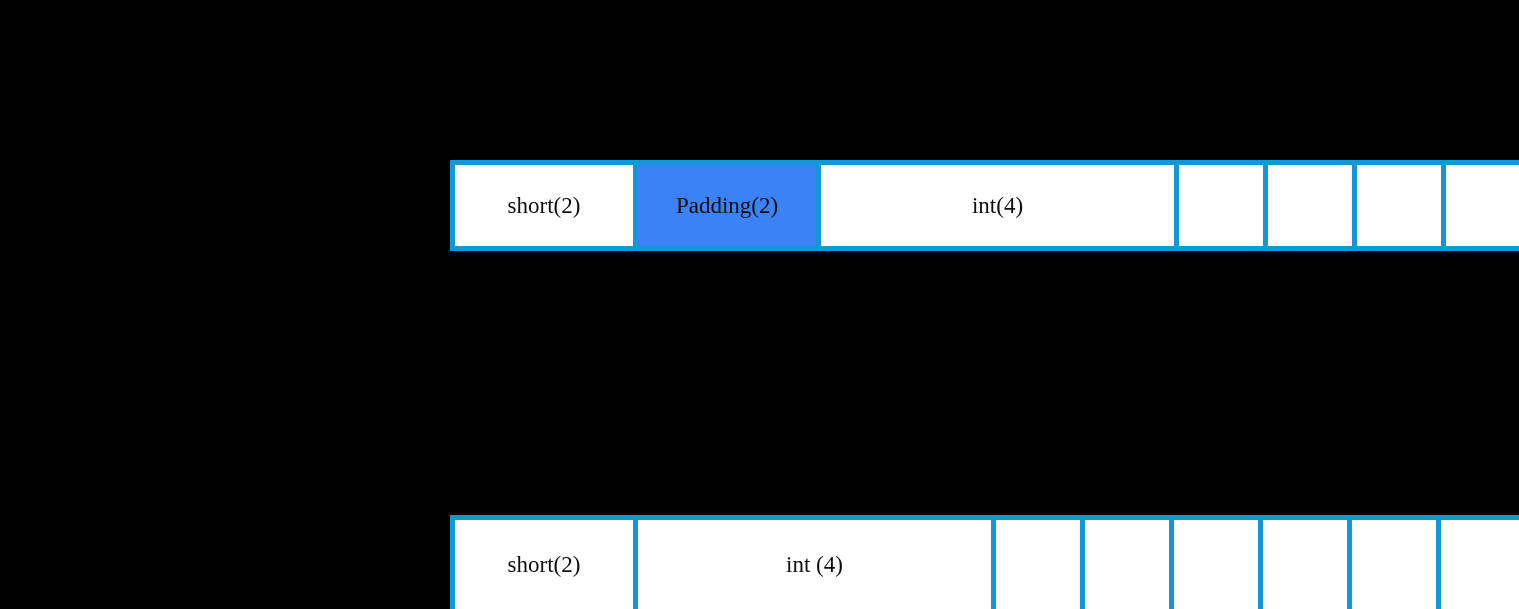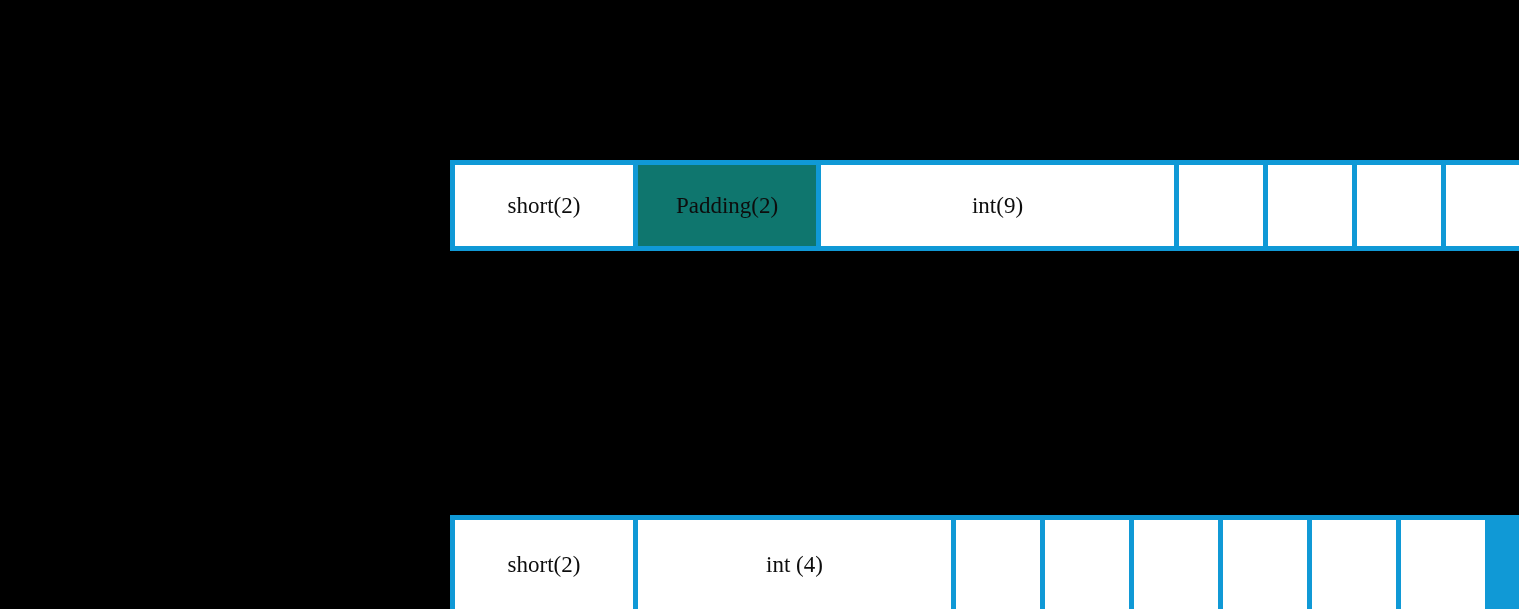--- a/index.html
+++ b/index.html
@@ -54,45 +54,45 @@
     justify-content: center;
     color: #0D0D0D;
     font-size: 23px;
     line-height: 1;
     white-space: nowrap;
     flex: 0 0 auto;
     overflow: hidden;
   }
 
   .mem-cell.padding {
-    background: #0f766e;
+    background: #3b82f6;
   }
 
   .mem-cell.empty {
     color: transparent;
   }
 </style>
 </head>
 <body>
 
 <div class="canvas">
 
   <div class="mem-row top">
       <div class="mem-cell" style="width: 178px;">short(2)</div>
       <div class="mem-cell padding" style="width: 178px;">Padding(2)</div>
-      <div class="mem-cell" style="width: 353px;">int(9)</div>
+      <div class="mem-cell" style="width: 353px;">int(4)</div>
       <div class="mem-cell empty" style="width: 84px;"></div>
       <div class="mem-cell empty" style="width: 84px;"></div>
       <div class="mem-cell empty" style="width: 84px;"></div>
       <div class="mem-cell empty" style="width: 84px;"></div>
     </div>
 
   <div class="mem-row bottom">
       <div class="mem-cell" style="width: 178px;">short(2)</div>
-      <div class="mem-cell" style="width: 313px;">int (4)</div>
+      <div class="mem-cell" style="width: 353px;">int (4)</div>
       <div class="mem-cell empty" style="width: 84px;"></div>
       <div class="mem-cell empty" style="width: 84px;"></div>
       <div class="mem-cell empty" style="width: 84px;"></div>
       <div class="mem-cell empty" style="width: 84px;"></div>
       <div class="mem-cell empty" style="width: 84px;"></div>
       <div class="mem-cell empty" style="width: 84px;"></div>
     </div>
 
 </div>
 

